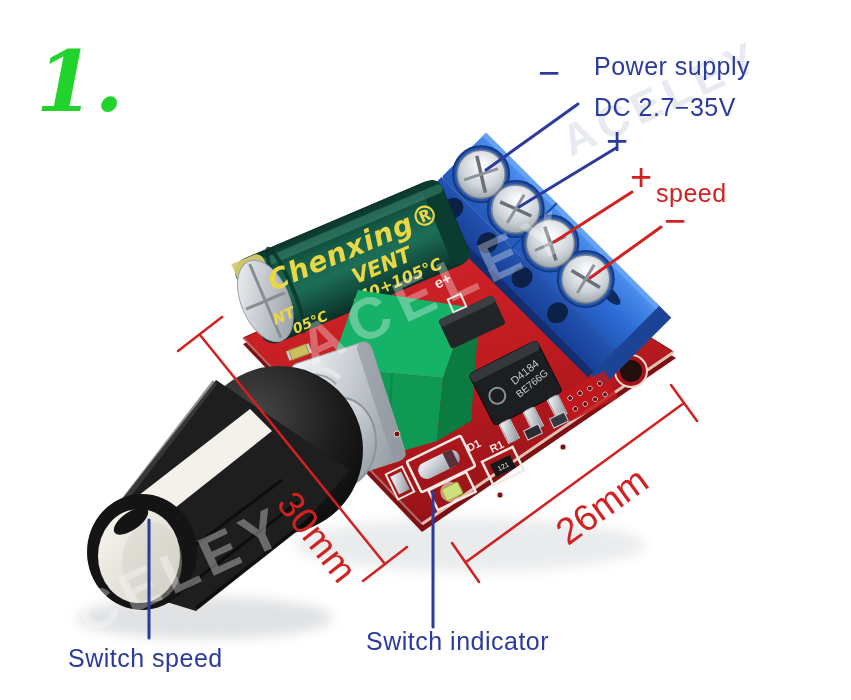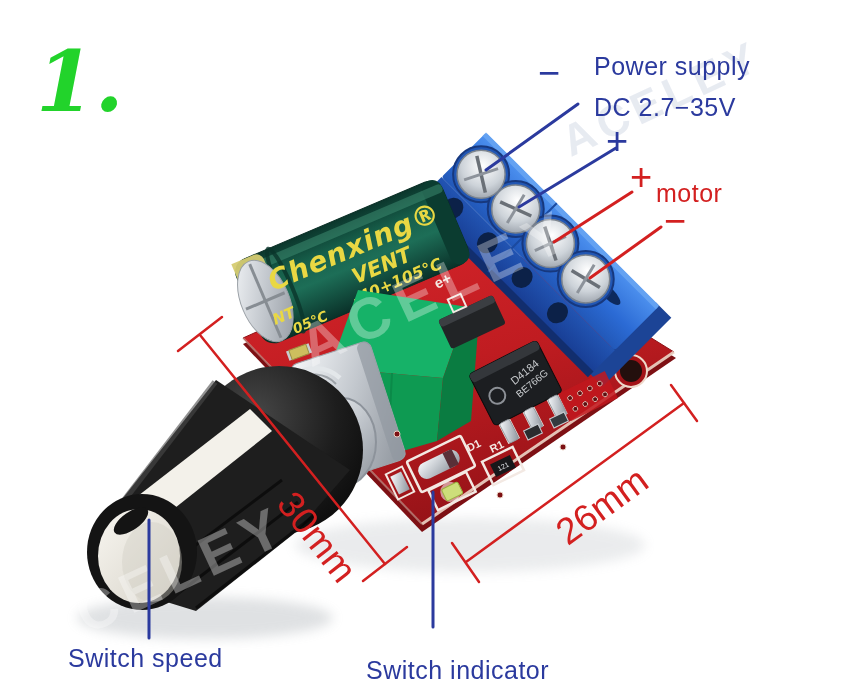--- a/index.html
+++ b/index.html
@@ -302,22 +302,22 @@
   </svg>
 
   <span class="ann fig-num" style="left:36px;top:40px">1.</span>
 
   <span class="ann sign blue" style="left:538px;top:54px">−</span>
   <span class="ann lbl blue" style="left:594px;top:54px">Power supply</span>
   <span class="ann lbl blue" style="left:594px;top:95px">DC 2.7−35V</span>
   <span class="ann sign blue" style="left:606px;top:122px">+</span>
 
   <span class="ann sign red" style="left:630px;top:158px">+</span>
-  <span class="ann lbl red" style="left:656px;top:181px">motor</span>
+  <span class="ann lbl red" style="left:656px;top:181px">speed</span>
   <span class="ann sign red" style="left:664px;top:202px">−</span>
 
   <span class="ann dim red center-rot" style="left:317px;top:537px;transform:translate(-50%,-50%) rotate(52deg)">30mm</span>
   <span class="ann dim red center-rot" style="left:602px;top:506px;transform:translate(-50%,-50%) rotate(-36deg)">26mm</span>
 
   <span class="ann lbl blue" style="left:68px;top:646px">Switch speed</span>
-  <span class="ann lbl blue" style="left:366px;top:658px">Switch indicator</span>
+  <span class="ann lbl blue" style="left:366px;top:629px">Switch indicator</span>
 
 </div>
 
 </body></html>

